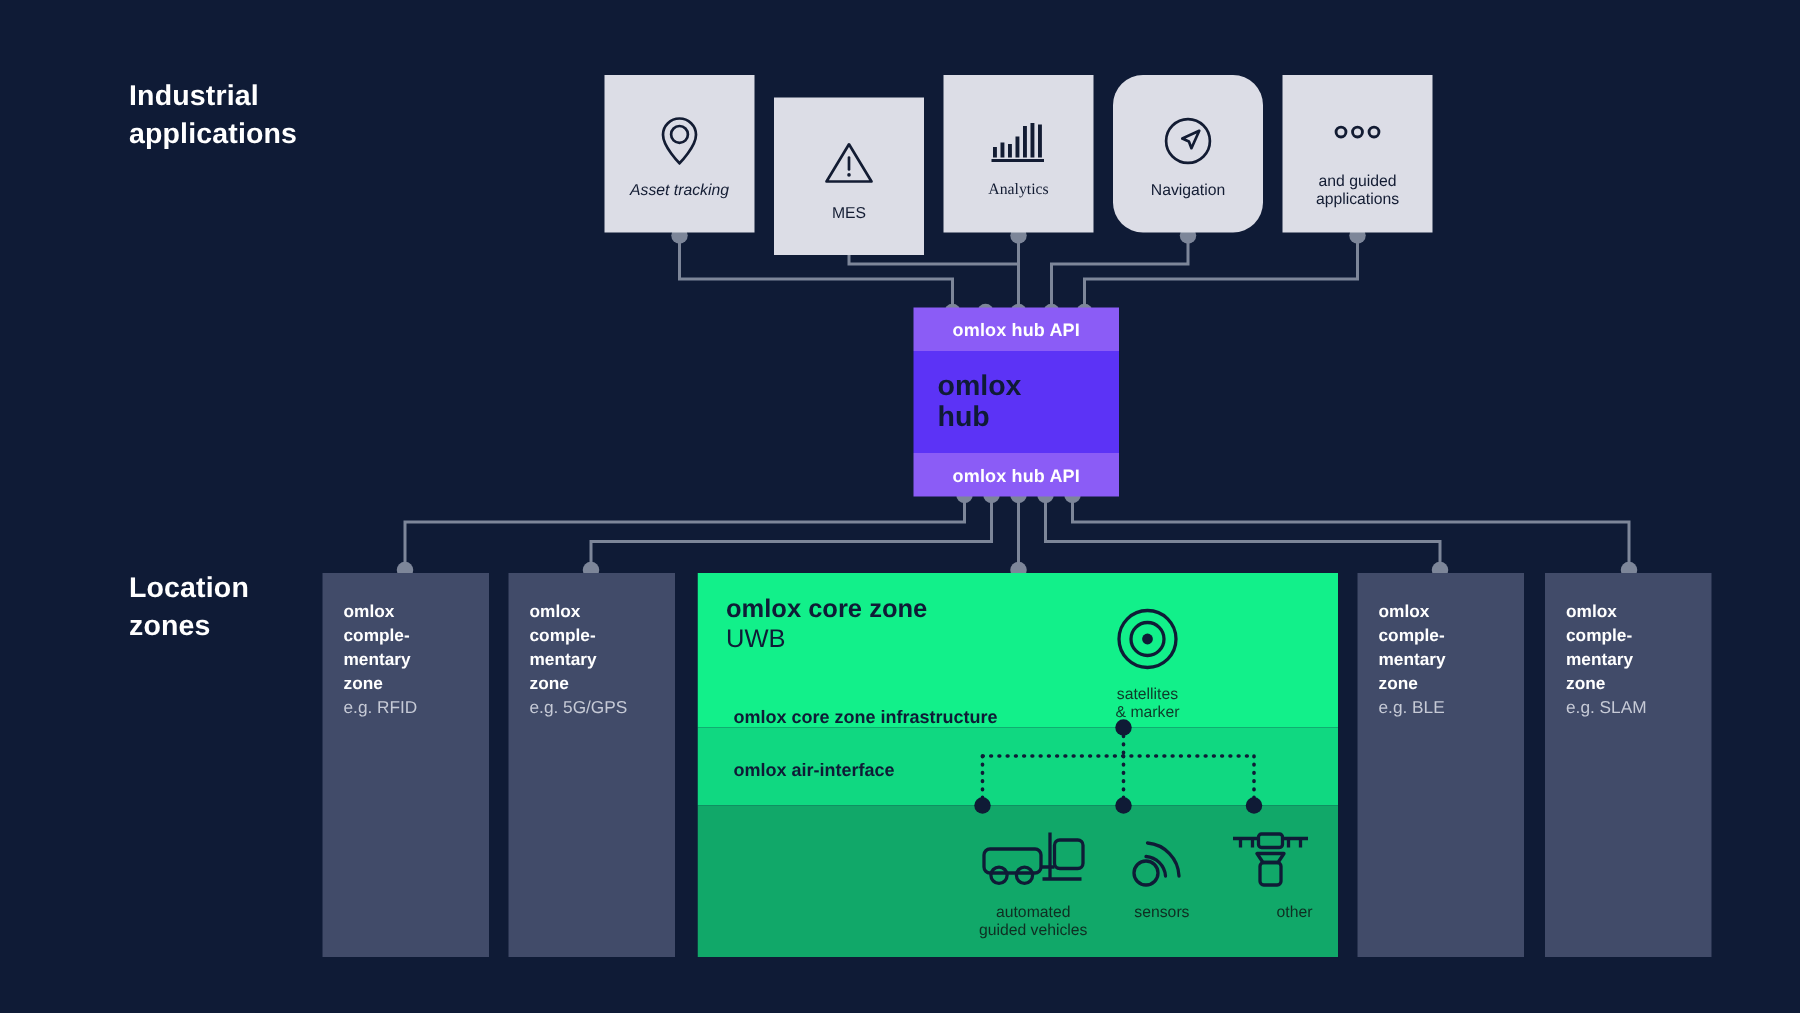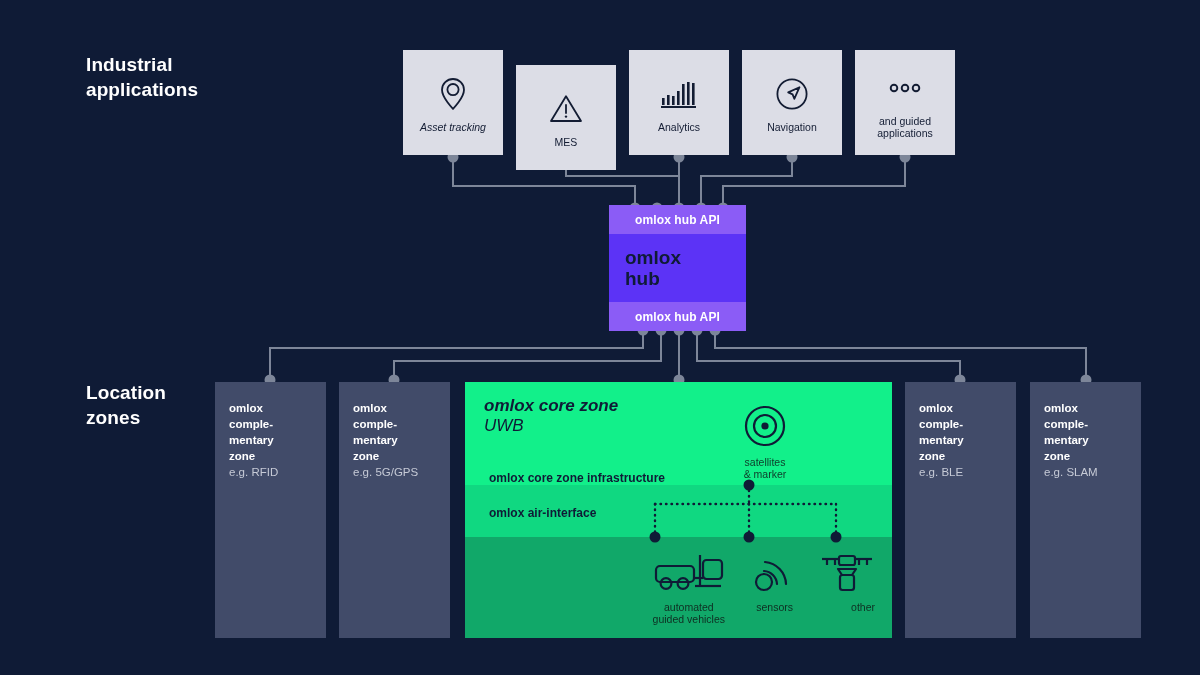--- a/index.html
+++ b/index.html
@@ -111,21 +111,20 @@
   }
   #band-bot{
     position:absolute; left:0; top:155px; width:427px; height:101px;
     background:#11a869;
   }
   #core-heading{
     position:absolute; left:19px; top:14px;
     color:#0f1b36;
     font-size:17px;
     line-height:20px;
-    font-style:italic;
   }
   #core-heading .b{ font-weight:bold; display:block; }
   #core-heading .l{ font-weight:normal; display:block; }
   #core-infra{
     position:absolute; left:24px; top:89px;
     color:#0f1b36;
     font-weight:bold;
     font-size:12px;
   }
   #air-interface{
@@ -233,39 +232,39 @@
     <span class="app-icon">
       <svg width="34" height="31" viewBox="0 0 34 31">
         <path d="M17 3.2 L32 28 L2 28 Z" fill="none" stroke="#131c33" stroke-width="1.8" stroke-linejoin="round"></path>
         <line x1="17" y1="12" x2="17" y2="20" stroke="#131c33" stroke-width="1.8" stroke-linecap="round"></line>
         <circle cx="17" cy="23.6" r="1.2" fill="#131c33"></circle>
       </svg>
     </span>
     <span class="app-label">MES</span>
   </div>
 
-  <div class="app-card" style="left:629px;">
+  <div class="app-card" style="left:629px;font-family:Liberation Serif, serif;">
     <span class="app-icon">
       <svg width="38" height="30" viewBox="0 0 38 30">
         <g fill="#131c33">
           <rect x="2" y="19" width="2.6" height="7"></rect>
           <rect x="7" y="16" width="2.6" height="10"></rect>
           <rect x="12" y="17" width="2.6" height="9"></rect>
           <rect x="17" y="12" width="2.6" height="14"></rect>
           <rect x="22" y="5" width="2.6" height="21"></rect>
           <rect x="27" y="3" width="2.6" height="23"></rect>
           <rect x="32" y="4" width="2.6" height="22"></rect>
         </g>
         <line x1="1" y1="28" x2="36" y2="28" stroke="#131c33" stroke-width="2"></line>
       </svg>
     </span>
     <span class="app-label">Analytics</span>
   </div>
 
-  <div class="app-card" style="left:742px;">
+  <div class="app-card" style="left:742px;border-radius:20px;">
     <span class="app-icon">
       <svg width="34" height="34" viewBox="0 0 34 34">
         <circle cx="17" cy="17" r="14.6" fill="none" stroke="#131c33" stroke-width="1.8"></circle>
         <path d="M24.5 10.2 L13.2 15.4 L17.6 17.4 L19.3 21.8 Z" fill="none" stroke="#131c33" stroke-width="1.8" stroke-linejoin="round"></path>
       </svg>
     </span>
     <span class="app-label">Navigation</span>
   </div>
 
   <div class="app-card" style="left:855px;">

